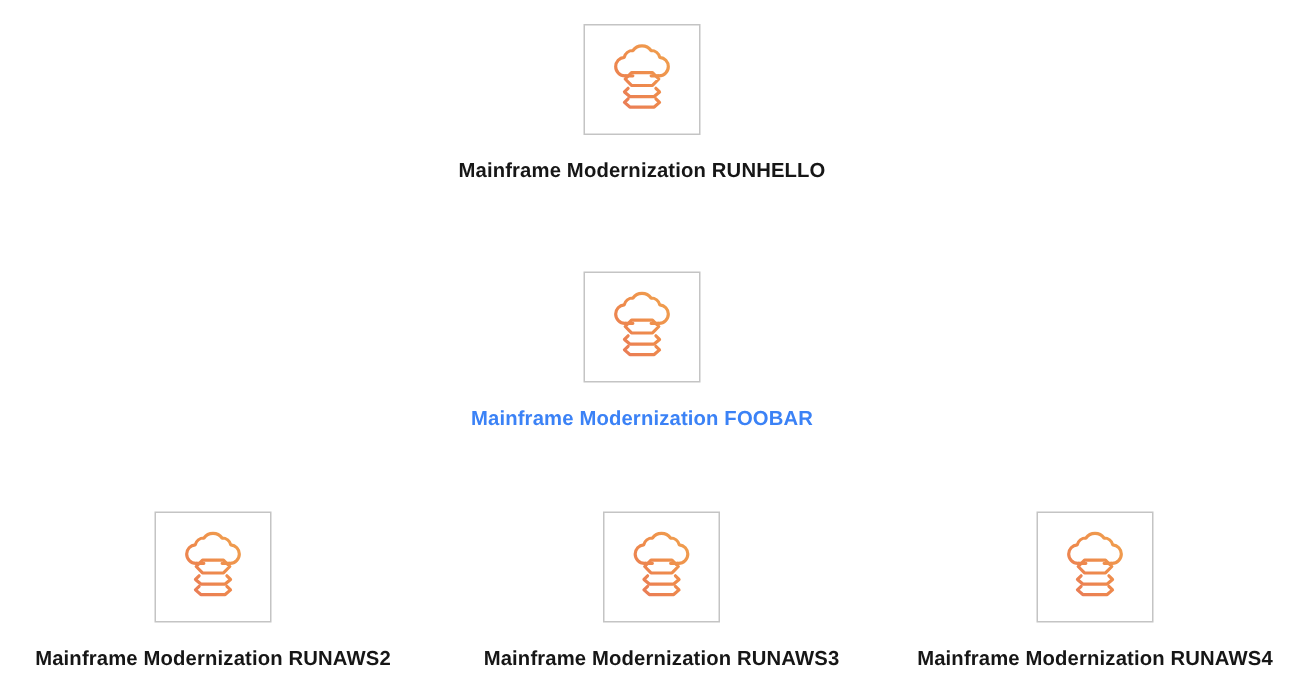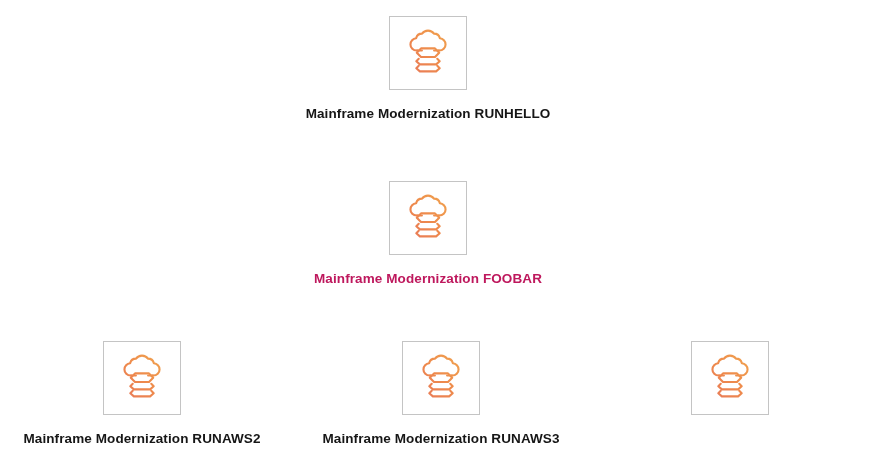--- a/index.html
+++ b/index.html
@@ -93,21 +93,21 @@
   <g stroke="url(#mmgrad1)" stroke-width="2.6" stroke-linejoin="round" stroke-linecap="round" fill="none">
     <path d="M24.6 8.2c-3.5 0-6.4 2.4-7.2 5.6-3.9 0.3-7 3.6-7 7.6 0 4.2 3.4 7.6 7.6 7.6h0.9M39.4 8.2c3.5 0 6.4 2.4 7.2 5.6 3.9 0.3 7 3.6 7 7.6 0 4.2-3.4 7.6-7.6 7.6h-0.9M24.6 8.2c1.6-2.3 4.3-3.8 7.4-3.8s5.8 1.5 7.4 3.8"></path>
     <path d="M18.5 29h6M45.5 29h-6"></path>
     <path d="M23.4 26.3 L18.2 31.6 L23.4 36.9 L40.6 36.9 L45.8 31.6 L40.6 26.3 Z"></path>
     <path d="M20.6 39.2 L17.6 42.2 L22.0 46.0 L42.0 46.0 L46.4 42.2 L43.4 39.2"></path>
     <path d="M20.6 47.8 L17.6 50.8 L22.0 54.6 L42.0 54.6 L46.4 50.8 L43.4 47.8"></path>
   </g>
 </svg>
         </span>
     </div>
-    <div class="node-label" style="color: #be185d; position: absolute; top: 82px; left: 50%; transform: translateX(-50%);">Mainframe Modernization FOOBAR</div>
+    <div class="node-label" style="color: #3b82f6; position: absolute; top: 82px; left: 50%; transform: translateX(-50%);">Mainframe Modernization FOOBAR</div>
   </div>
 
   <div class="node" style="left: 103px; top: 341px; width: 78px;">
     <div class="icon-box" style="border-color: rgb(196, 196, 196); background: rgb(255, 255, 255);">
       <span>
 <svg width="52" height="52" viewBox="0 0 64 64" fill="none" aria-hidden="true">
   <defs>
     <linearGradient id="mmgrad2" x1="6" y1="56" x2="58" y2="8" gradientUnits="userSpaceOnUse">
       <stop offset="0" stop-color="#e8795a"></stop>
       <stop offset="0.5" stop-color="#ee8a4c"></stop>
@@ -165,14 +165,15 @@
   <g stroke="url(#mmgrad4)" stroke-width="2.6" stroke-linejoin="round" stroke-linecap="round" fill="none">
     <path d="M24.6 8.2c-3.5 0-6.4 2.4-7.2 5.6-3.9 0.3-7 3.6-7 7.6 0 4.2 3.4 7.6 7.6 7.6h0.9M39.4 8.2c3.5 0 6.4 2.4 7.2 5.6 3.9 0.3 7 3.6 7 7.6 0 4.2-3.4 7.6-7.6 7.6h-0.9M24.6 8.2c1.6-2.3 4.3-3.8 7.4-3.8s5.8 1.5 7.4 3.8"></path>
     <path d="M18.5 29h6M45.5 29h-6"></path>
     <path d="M23.4 26.3 L18.2 31.6 L23.4 36.9 L40.6 36.9 L45.8 31.6 L40.6 26.3 Z"></path>
     <path d="M20.6 39.2 L17.6 42.2 L22.0 46.0 L42.0 46.0 L46.4 42.2 L43.4 39.2"></path>
     <path d="M20.6 47.8 L17.6 50.8 L22.0 54.6 L42.0 54.6 L46.4 50.8 L43.4 47.8"></path>
   </g>
 </svg>
         </span>
     </div>
+    <div class="node-label" style="color: rgb(22, 22, 22); position: absolute; top: 82px; left: 50%; transform: translateX(-50%);">Mainframe Modernization RUNAWS4</div>
   </div>
 </div>
 
 </body></html>

